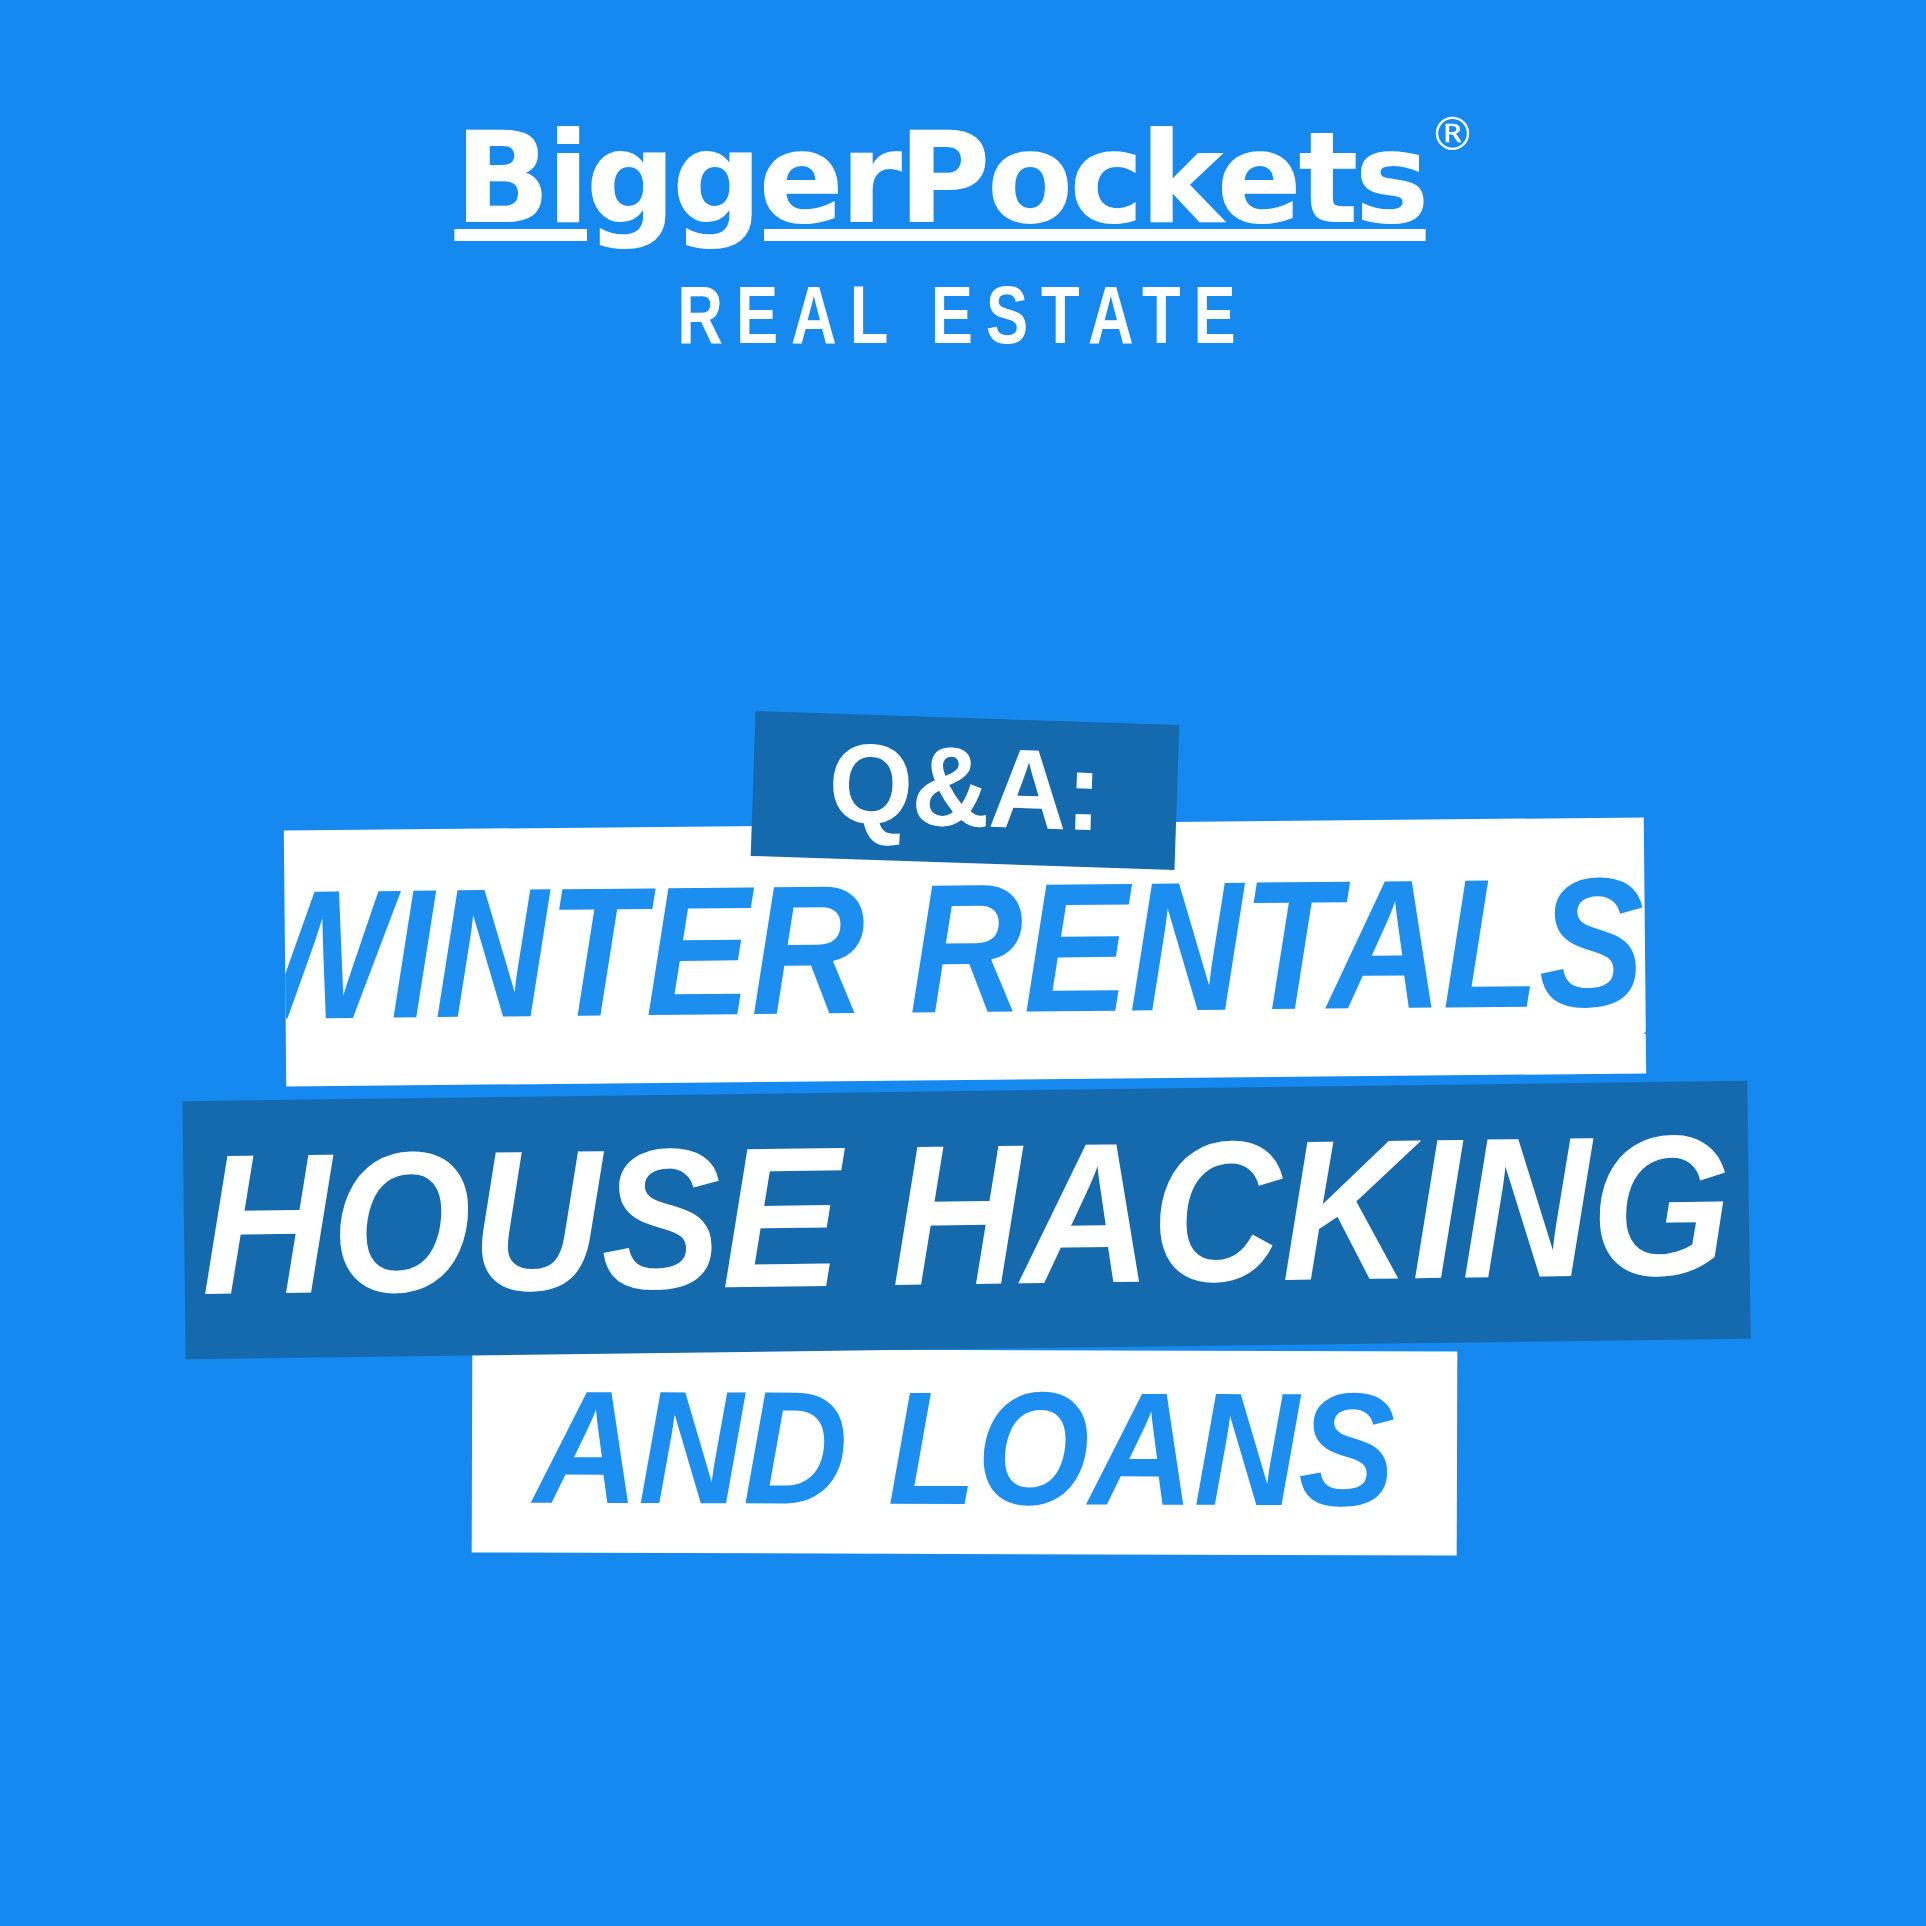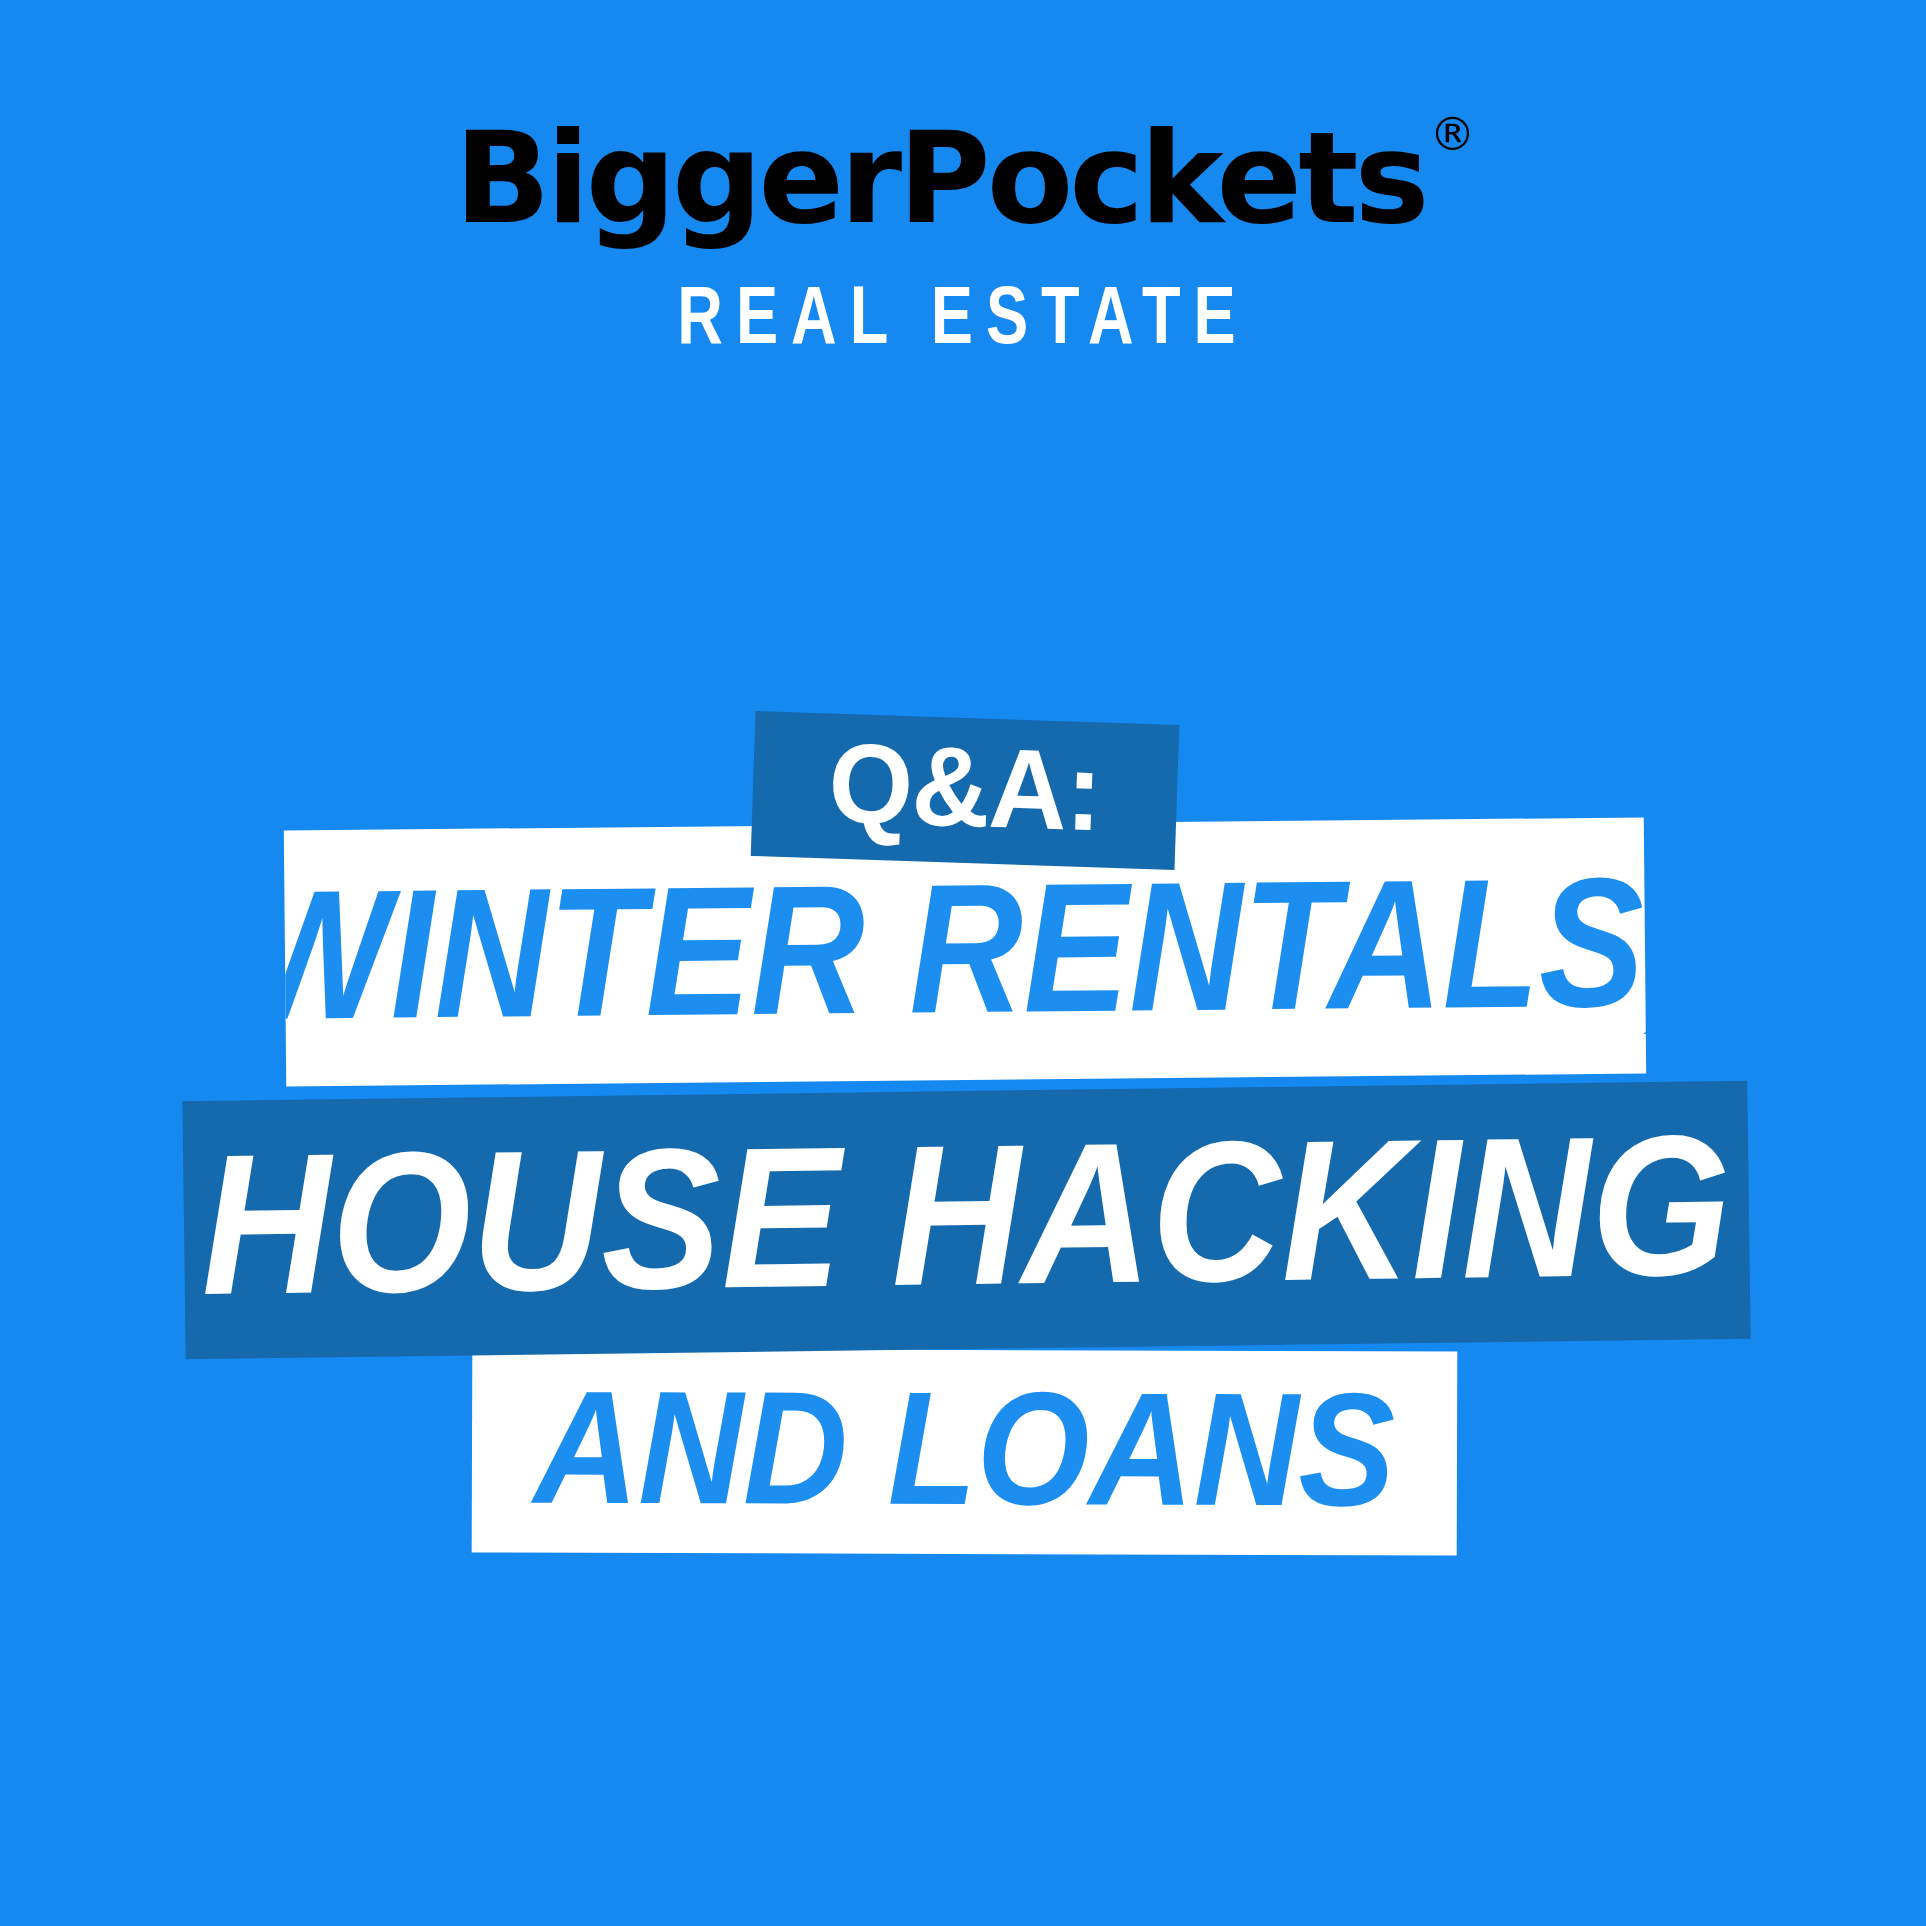--- a/index.html
+++ b/index.html
@@ -28,26 +28,27 @@
     top: 116px;
     left: 0;
     width: 1926px;
     text-align: center;
     line-height: 1;
   }
 
   .brand-wordmark {
     display: inline-block;
     position: relative;
-    color: #000000;
+    color: #ffffff;
     font-family: "DejaVu Sans", sans-serif;
     font-size: 126px;
     font-weight: 700;
     letter-spacing: -3.9px;
     white-space: nowrap;
+    text-decoration: underline;
   }
 
   .brand-reg {
     display: inline-block;
     font-family: "DejaVu Sans", sans-serif;
     font-size: 46px;
     font-weight: 400;
     letter-spacing: 0;
     vertical-align: super;
     position: relative;

